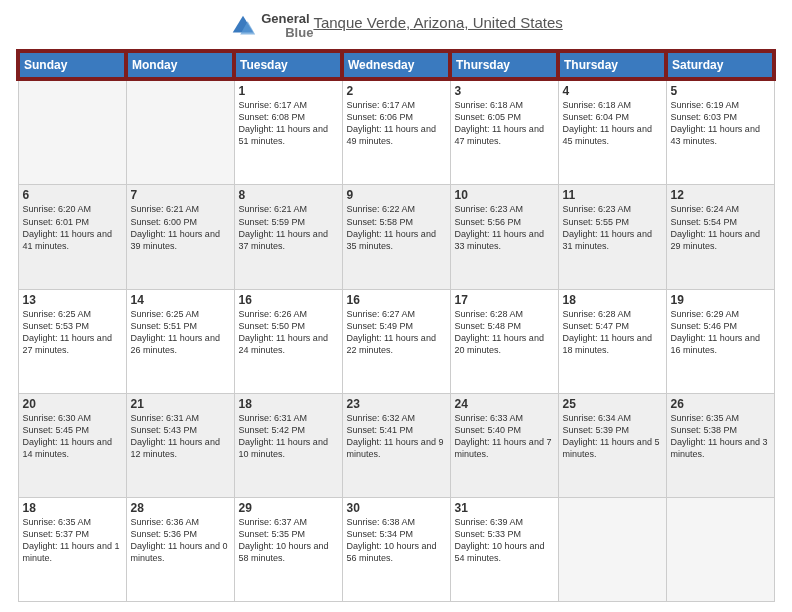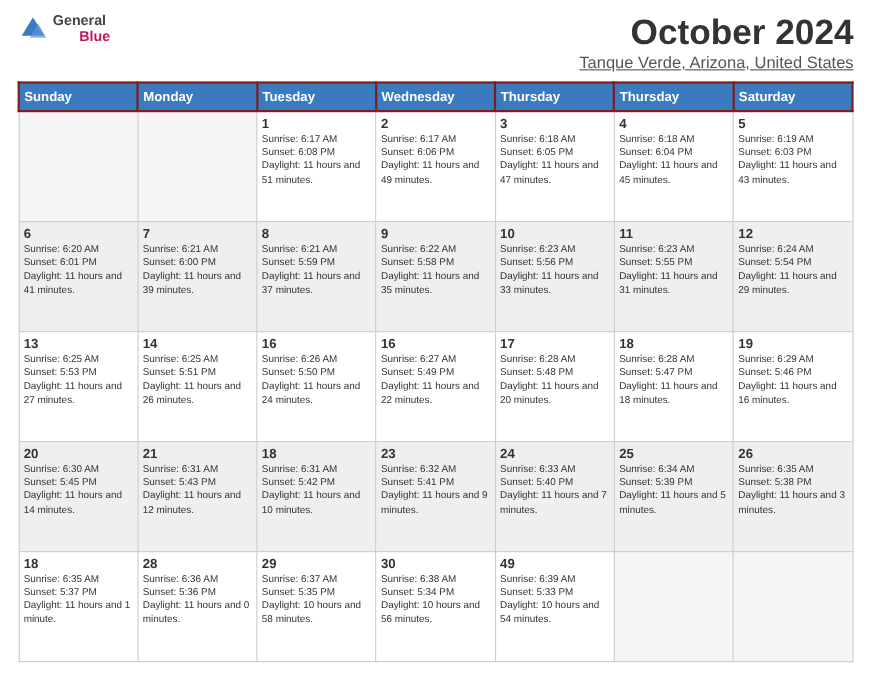--- a/index.html
+++ b/index.html
@@ -9,20 +9,21 @@
       font-family: Arial, sans-serif;
       background: #fff;
       overflow: hidden;
     }
     .page {
       width: 792px;
       height: 612px;
       padding: 12px 16px 10px 16px;
       display: flex;
       flex-direction: column;
+      align-items: center;
     }
     .header {
       display: flex;
       align-items: flex-start;
       justify-content: space-between;
       margin-bottom: 8px;
     }
     .logo {
       display: flex;
       align-items: center;
@@ -30,21 +31,21 @@
     }
     .logo-text {
       display: flex;
       flex-direction: column;
       font-size: 13px;
       font-weight: bold;
       color: #333;
       line-height: 1.1;
     }
     .logo-text span:first-child { color: #444; }
-    .logo-text span:last-child { color: #be185d; margin-left: 24px; }
+    .logo-text span:last-child { color: #737373; margin-left: 24px; }
     .logo-icon {
       width: 28px;
       height: 28px;
     }
     .title-block {
       text-align: right;
     }
     .main-title {
       font-size: 32px;
       font-weight: bold;
@@ -64,21 +65,21 @@
       width: 100%;
       table-layout: fixed;
     }
     .calendar th {
       background: #3a7abf;
       color: #fff;
       font-size: 12px;
       font-weight: bold;
       padding: 5px 4px;
       text-align: left;
-      border: 2px solid #7f1d1d;
+      border: 4px solid #7f1d1d;
     }
     .calendar td {
       vertical-align: top;
       border: 1px solid #ccc;
       padding: 3px 4px;
       font-size: 9.5px;
       color: #333;
       background: #fff;
       width: calc(100% / 7);
     }
@@ -110,21 +111,20 @@
       <svg class="logo-icon" viewBox="0 0 30 30">
         <polygon points="15,4 26,22 4,22" fill="#3a7abf"></polygon>
         <polygon points="20,10 28,24 12,24" fill="#5a9ad5" opacity="0.7"></polygon>
       </svg>
       <div class="logo-text">
         <span>General</span>
         <span>Blue</span>
       </div>
     </div>
     <div class="title-block">
-      <div class="main-title">October 2024</div>
       <div class="subtitle">Tanque Verde, Arizona, United States</div>
     </div>
   </div>
 
   <table class="calendar">
     <thead>
       <tr>
       <th>Sunday</th>
           <th>Monday</th>
           <th>Tuesday</th>
@@ -260,21 +260,21 @@
           </td>
           <td>
             <span class="day-number">29</span>
             <div class="day-info">Sunrise: 6:37 AM<br>Sunset: 5:35 PM<br>Daylight: 10 hours and 58 minutes.</div>
           </td>
           <td>
             <span class="day-number">30</span>
             <div class="day-info">Sunrise: 6:38 AM<br>Sunset: 5:34 PM<br>Daylight: 10 hours and 56 minutes.</div>
           </td>
           <td>
-            <span class="day-number">49</span>
+            <span class="day-number">31</span>
             <div class="day-info">Sunrise: 6:39 AM<br>Sunset: 5:33 PM<br>Daylight: 10 hours and 54 minutes.</div>
           </td>
           <td class="empty"></td>
           <td class="empty"></td>
         </tr>
       </tbody>
   </table>
 </div>
 
 </body></html>

